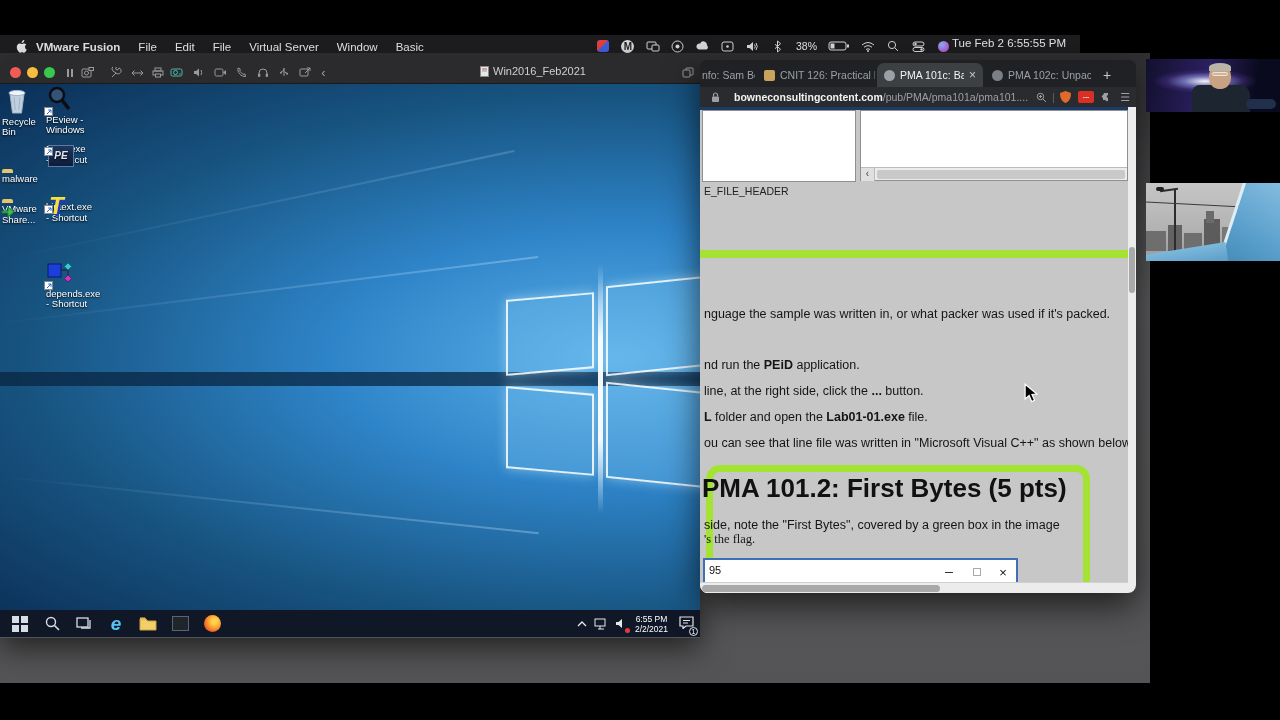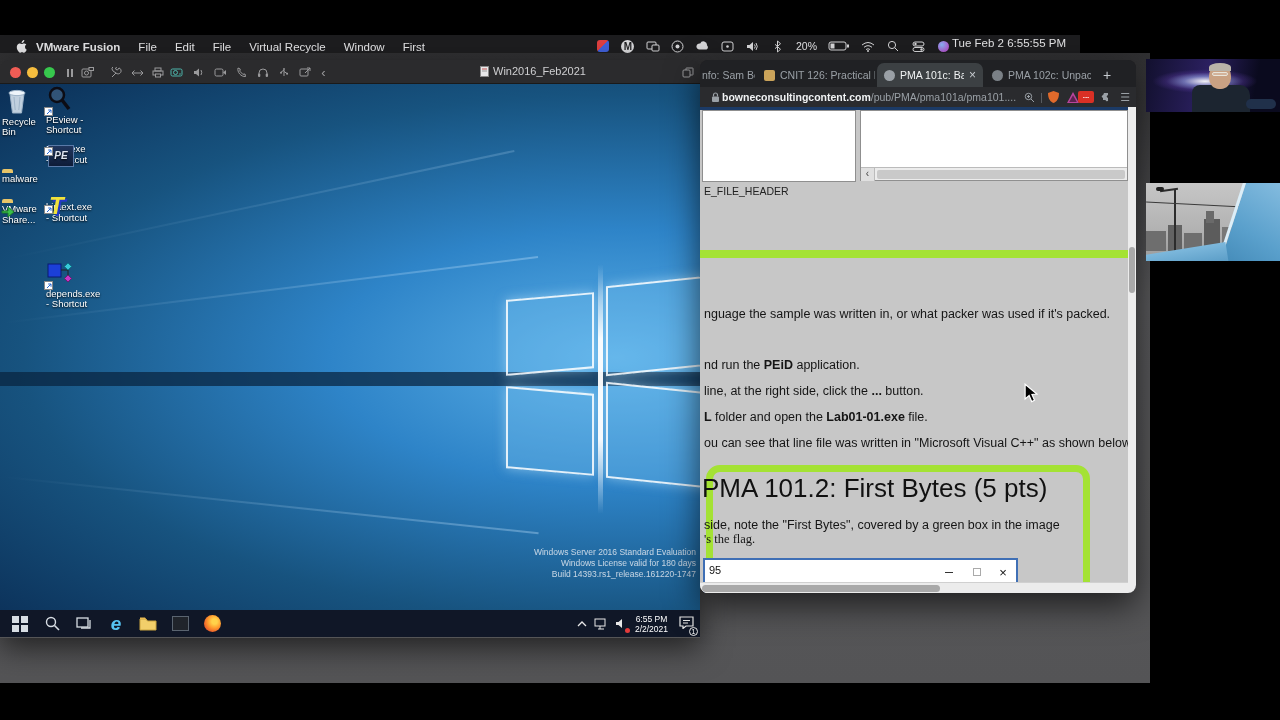--- a/index.html
+++ b/index.html
@@ -46,21 +46,21 @@
   #tabstrip{left:0;top:0;width:436px;height:27px;background:#202124;}
   .tab{position:absolute;top:3px;height:24px;font-size:10.5px;color:#9aa0a6;display:flex;align-items:center;gap:5px;padding:0 7px;white-space:nowrap;overflow:hidden;}
   .tab.active{background:#3c4043;color:#f1f3f4;border-radius:7px 7px 0 0;}
   .fav{width:11px;height:11px;border-radius:50%;flex:0 0 auto;}
   #toolbar{left:0;top:27px;width:436px;height:20px;background:#2a2b2e;display:flex;align-items:center;font-size:11px;color:#dadce0;}
   #content{left:0;top:47px;width:428px;height:535px;background:#c7c7c7;overflow:hidden;}
   .panel{position:absolute;background:#fff;border:1px solid #8f8f8f;}
   .pgtext{position:absolute;left:4px;color:#151515;font-size:12.5px;white-space:nowrap;}
   #green-bar{position:absolute;left:0;top:143px;width:428px;height:8px;background:#a4e234;}
   #green-box{position:absolute;left:6px;top:358px;width:384px;height:240px;border:7px solid #a4e234;border-radius:14px;}
-  #pg-heading{position:absolute;left:2px;top:366px;font-size:26px;font-weight:normal;color:#111;white-space:nowrap;}
+  #pg-heading{position:absolute;left:2px;top:366px;font-size:26px;font-weight:bold;color:#111;white-space:nowrap;}
   
   #dlg{position:absolute;left:3px;top:451px;width:315px;height:75px;background:#fff;border:2px solid #3f6fb5;}
   .dlg-ctl{position:absolute;top:6px;width:14px;height:12px;display:flex;align-items:center;justify-content:center;color:#222;font-size:11px;}
   
   .sb-track-h{position:absolute;left:0;top:522px;width:428px;height:11px;background:#ececec;border-top:1px solid #d0d0d0;}
   .sb-thumb-h{position:absolute;left:2px;top:2px;width:238px;height:7px;background:#a9a9a9;border-radius:4px;}
   .sb-track-v{position:absolute;left:428px;top:47px;width:8px;height:486px;background:#ececec;}
   .sb-thumb-v{position:absolute;left:1px;top:140px;width:6px;height:46px;background:#a9a9a9;border-radius:3px;}
 
   
@@ -83,23 +83,23 @@
   <div id="menubar" class="abs">
     <span class="micon" style="margin:0 8px 0 14px;">
       <svg width="11" height="13" viewBox="0 0 11 13">
           <path fill="#e3e3e5" d="M7.6 2.1c.5-.6.8-1.4.7-2.1-.7 0-1.5.5-2 1.1-.4.5-.8 1.3-.7 2 .8.1 1.5-.4 2-1zM9 6.9c0-1.5 1.2-2.2 1.3-2.3-.7-1-1.8-1.2-2.2-1.2-.9-.1-1.8.5-2.3.5-.5 0-1.2-.5-2-.5-1 0-2 .6-2.5 1.5-1.1 1.9-.3 4.7.8 6.2.5.8 1.1 1.6 1.9 1.6.8 0 1.1-.5 2-.5s1.2.5 2 .5c.8 0 1.4-.8 1.9-1.5.6-.9.8-1.7.8-1.8-.1 0-1.7-.6-1.7-2.5z"></path>
         </svg>
     </span>
     <span class="mb-item" style="font-weight:bold;">VMware Fusion</span>
     <span class="mb-item">File</span>
     <span class="mb-item">Edit</span>
     <span class="mb-item">File</span>
-    <span class="mb-item">Virtual Recycle</span>
+    <span class="mb-item">Virtual Server</span>
     <span class="mb-item">Window</span>
-    <span class="mb-item">First</span>
+    <span class="mb-item">Basic</span>
 
     <span class="mb-right">
       <span class="micon">
           <span style="width:12px;height:12px;border-radius:3px;background:linear-gradient(135deg,#e04040 50%,#4060d8 50%);display:inline-block;"></span>
         </span>
       <span class="micon">
           <span style="width:13px;height:13px;border-radius:50%;background:#d8d8da;color:#1d1d1f;font-size:10px;font-weight:bold;display:flex;align-items:center;justify-content:center;">M</span>
         </span>
       <span class="micon">
           <svg width="14" height="11" viewBox="0 0 14 11">
@@ -128,21 +128,21 @@
           <svg width="13" height="11" viewBox="0 0 13 11">
             <path d="M1 4h2.5L7 1v9L3.5 7H1z" fill="#d8d8da"></path>
             <path d="M8.5 3.5q1.5 2 0 4M10 2q2.5 3.5 0 7" stroke="#d8d8da" fill="none"></path>
           </svg>
         </span>
       <span class="micon">
           <svg width="9" height="13" viewBox="0 0 9 13">
             <path d="M4.5 1v11l3-2.7L2 4.3M4.5 1l3 2.7L2 8.7" stroke="#d8d8da" fill="none"></path>
           </svg>
         </span>
-      <span style="font-size:10.5px;">20%</span>
+      <span style="font-size:10.5px;">38%</span>
       <span class="micon" style="width:22px;">
           <svg width="22" height="10" viewBox="0 0 22 10">
             <rect x="1" y="1" width="17" height="8" rx="2" fill="none" stroke="#d8d8da"></rect>
             <rect x="2.5" y="2.5" width="4" height="5" fill="#d8d8da"></rect>
             <rect x="19" y="3.5" width="2" height="3" fill="#d8d8da"></rect>
           </svg>
         </span>
       <span class="micon">
           <svg width="14" height="11" viewBox="0 0 14 11">
             <path d="M1 4 Q7 -1 13 4 M3 6.3 Q7 3 11 6.3 M5 8.5 Q7 7 9 8.5" stroke="#d8d8da" fill="none"></path>
@@ -288,21 +288,21 @@
       </div>
       <div class="dicon" style="left:46px;top:2px;">
         <span class="art"><svg width="26" height="26" viewBox="0 0 26 26">
               <circle cx="11" cy="9" r="7" fill="rgba(255,255,255,.15)" stroke="#0c0c14" stroke-width="2.5"></circle>
               <path d="M16 14 L23 23" stroke="#0c0c14" stroke-width="3.5"></path>
             </svg><span class="sc-badge">
               <svg width="6" height="6" viewBox="0 0 6 6">
                 <path d="M1 5 L5 1 M5 1 H2.2 M5 1 V3.8" stroke="#2a6ad4" fill="none"></path>
               </svg>
             </span></span>
-        <span>PEview - Shortcut</span>
+        <span>PEview - Windows</span>
       </div>
       <div class="dicon" style="left:2px;top:62px;margin-top:28px;">
         <span class="art"><span class="folder"></span></span>
         <span>malware</span>
       </div>
       <div class="dicon" style="left:46px;top:60px;">
         <span class="art"><span style="position:absolute;left:2px;top:2px;width:26px;height:22px;background:linear-gradient(#20365e,#0e1c38);border:1px solid #5a7aa8;color:#dfe6f2;font-weight:bold;font-style:italic;font-size:10px;display:flex;align-items:center;justify-content:center;">PE</span><span class="sc-badge">
               <svg width="6" height="6" viewBox="0 0 6 6">
                 <path d="M1 5 L5 1 M5 1 H2.2 M5 1 V3.8" stroke="#2a6ad4" fill="none"></path>
               </svg>
@@ -330,25 +330,20 @@
               <path d="M22 3 l3.5 3.5 -3.5 3.5 -3.5 -3.5z" fill="#38c8d8" stroke="#0c7888"></path>
               <path d="M22 15 l3.5 3.5 -3.5 3.5 -3.5 -3.5z" fill="#c838c8" stroke="#701a70"></path>
             </svg><span class="sc-badge">
               <svg width="6" height="6" viewBox="0 0 6 6">
                 <path d="M1 5 L5 1 M5 1 H2.2 M5 1 V3.8" stroke="#2a6ad4" fill="none"></path>
               </svg>
             </span></span>
         <span>depends.exe - Shortcut</span>
       </div>
 
-      <div id="vm-watermark" class="abs">
-        <div>Windows Server 2016 Standard Evaluation</div>
-        <div>Windows License valid for 180 days</div>
-        <div>Build 14393.rs1_release.161220-1747</div>
-      </div>
     </div>
 
     <div id="vm-taskbar" class="abs">
       <span class="tb-icon">
           <svg width="16" height="16" viewBox="0 0 16 16">
             <rect x="0" y="0" width="7" height="7" fill="#d7dde4"></rect>
             <rect x="9" y="0" width="7" height="7" fill="#d7dde4"></rect>
             <rect x="0" y="9" width="7" height="7" fill="#d7dde4"></rect>
             <rect x="9" y="9" width="7" height="7" fill="#d7dde4"></rect>
           </svg>
@@ -427,21 +422,21 @@
       <span class="tab" style="left:396px;width:18px;color:#c7cbd0;font-size:14px;">+</span>
     </div>
 
     <div id="toolbar" class="abs">
       <span class="micon" style="margin-left:8px;">
           <svg width="9" height="11" viewBox="0 0 9 11">
             <rect x="1" y="4.5" width="7" height="5.5" rx="1" fill="#9aa0a6"></rect>
             <path d="M2.5 4.5 V3 a2 2 0 0 1 4 0 V4.5" fill="none" stroke="#9aa0a6" stroke-width="1.2"></path>
           </svg>
         </span>
-      <span style="margin-left:0;white-space:nowrap;overflow:hidden;">
+      <span style="margin-left:12px;white-space:nowrap;overflow:hidden;">
         <span style="color:#f1f3f4;font-weight:bold;font-size:10.5px;">bowneconsultingcontent.com</span><span style="color:#9aa0a6;font-size:10.5px;">/pub/PMA/pma101a/pma101....</span>
       </span>
       <span class="micon" style="margin-left:6px;">
           <svg width="11" height="11" viewBox="0 0 11 11">
             <circle cx="4.5" cy="4.5" r="3.2" fill="none" stroke="#9aa0a6"></circle>
             <path d="M7 7 L10 10" stroke="#9aa0a6"></path>
             <path d="M3 4.5h3M4.5 3v3" stroke="#9aa0a6"></path>
           </svg>
         </span>
       <span style="color:#5f6368;margin:0 4px;">|</span>

